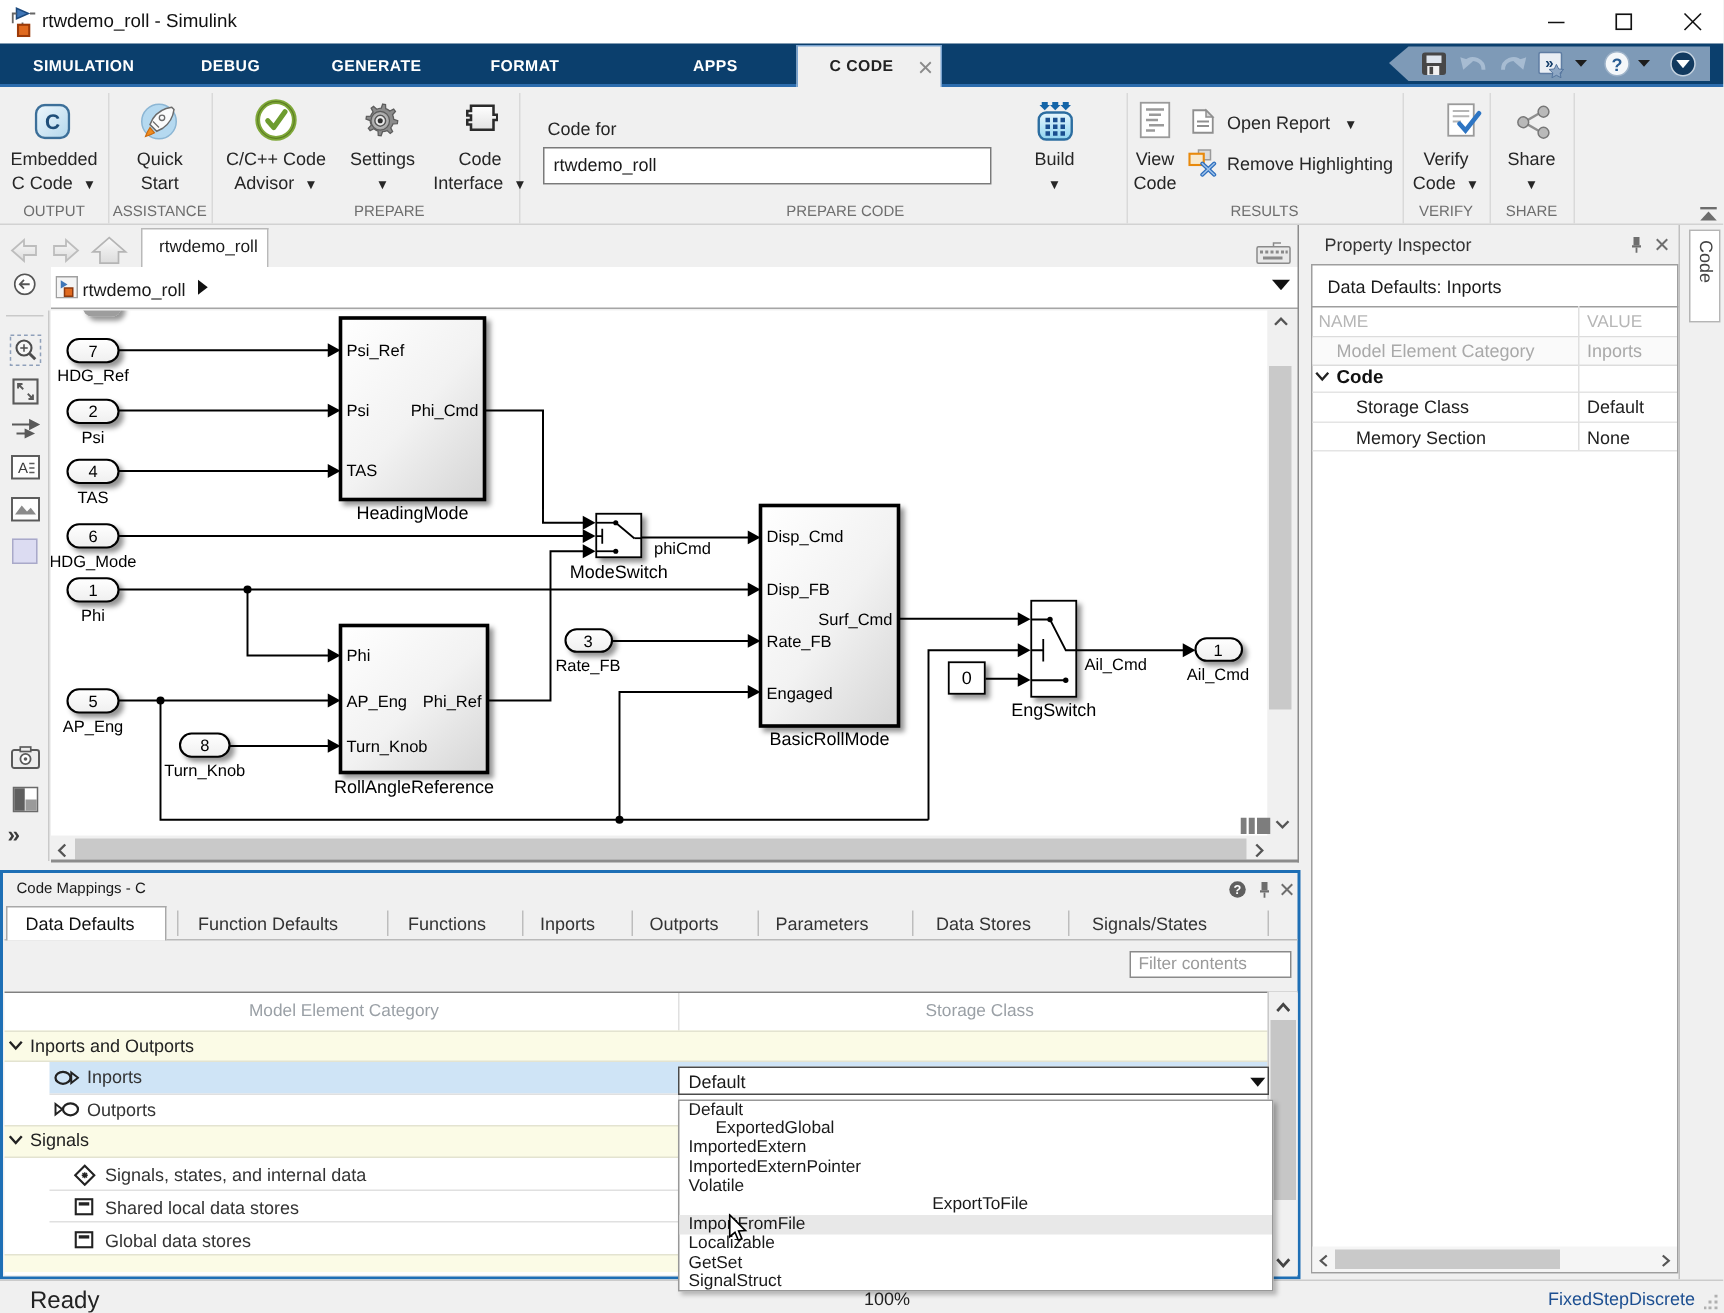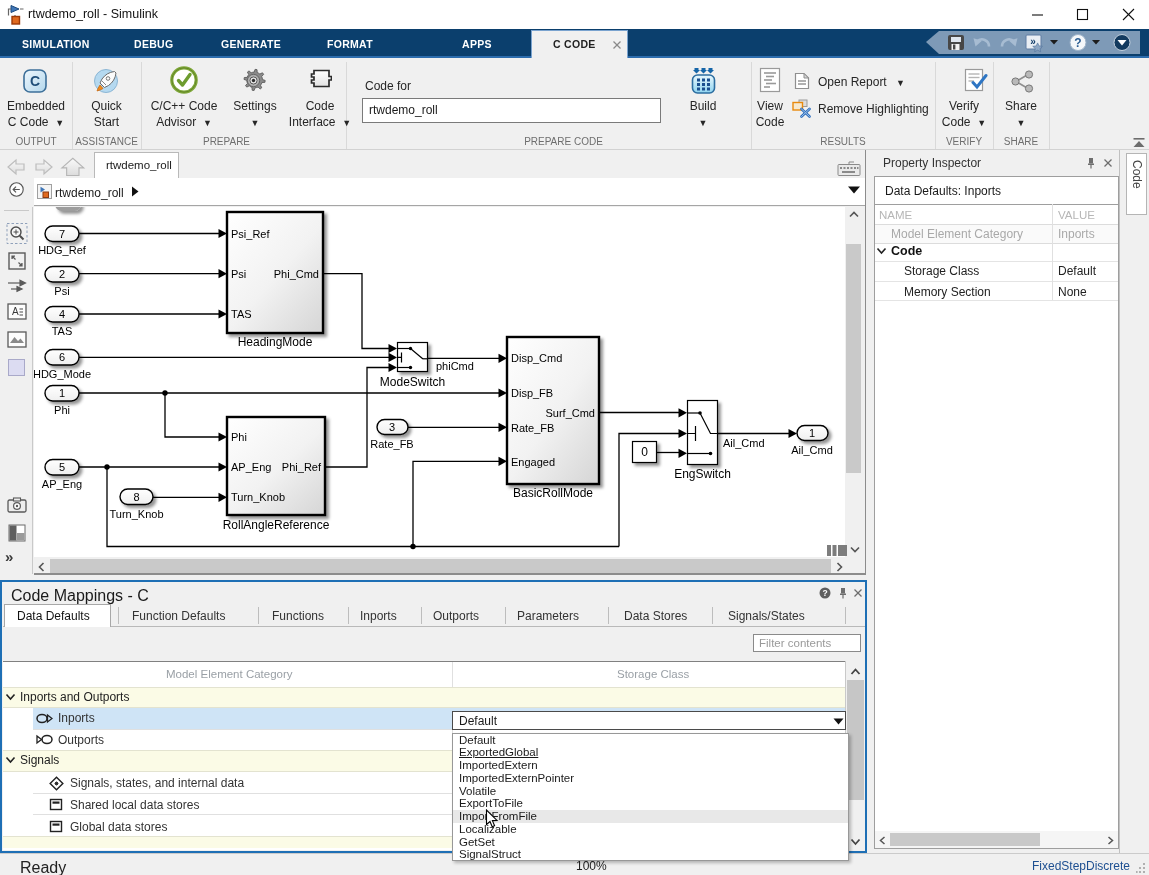--- a/index.html
+++ b/index.html
@@ -76,21 +76,21 @@
 <div id="toolstrip" class="abs" style="left:0;top:58px;width:1149px;height:92px;background:#f0f0f0;border-bottom:1px solid #d2d2d2;box-sizing:border-box;">
   <div class="sep" style="left:72px;"></div>
   <div class="sep" style="left:141px;"></div>
   <div class="sep" style="left:346px;"></div>
   <div class="sep" style="left:751px;"></div>
   <div class="sep" style="left:935px;"></div>
   <div class="sep" style="left:993px;"></div>
   <div class="sep" style="left:1049px;"></div>
   <div class="glab" style="left:0px;width:72px;">OUTPUT</div>
   <div class="glab" style="left:72px;width:69px;">ASSISTANCE</div>
-  <div class="glab" style="left:124px;width:205px;">PREPARE</div>
+  <div class="glab" style="left:141px;width:205px;padding-left:16px;">PREPARE</div>
   <div class="glab" style="left:361px;width:405px;">PREPARE CODE</div>
   <div class="glab" style="left:751px;width:184px;">RESULTS</div>
   <div class="glab" style="left:935px;width:58px;">VERIFY</div>
   <div class="glab" style="left:993px;width:56px;">SHARE</div>
 </div>
 
 <div id="buttons">
 
   <svg class="abs" style="left:23px;top:69px" width="24" height="24" viewBox="0 0 24 24">
     <defs>
@@ -594,21 +594,21 @@
 
   <div class="abs" style="left:1118.5px;top:150px;width:1px;height:703px;background:#c0c0c0;"></div>
 
   <div class="abs" style="left:1126px;top:153px;width:21px;height:62px;background:#fff;border:1px solid #b5b5b5;box-sizing:border-box;"></div>
   <span class="abs" style="left:1130px;top:160px;font-size:12px;color:#444;writing-mode:vertical-rl;">Code</span>
 </div>
 
 <div id="cm">
 
   <div class="abs" style="left:0;top:580px;width:867px;height:273px;background:#f0f0f0;border:2.5px solid #1e6fb5;box-sizing:border-box;"></div>
-  <span class="abs" style="left:11px;top:587px;font-size:16px;color:#1a1a1a;">Code Mappings - C</span>
+  <span class="abs" style="left:11px;top:587px;font-size:10px;color:#1a1a1a;">Code Mappings - C</span>
   <svg class="abs" style="left:819px;top:587px" width="12" height="12" viewBox="0 0 12 12">
     <circle cx="6" cy="6" r="5.5" fill="#5f5f5f"></circle>
     <text x="6" y="9" font-size="8.5" font-weight="bold" fill="#fff" text-anchor="middle" font-family="Liberation Sans">?</text>
   </svg>
   <svg class="abs" style="left:838px;top:587px" width="10" height="12" viewBox="0 0 10 12">
     <rect x="3" y="1" width="4" height="5.5" fill="#6e6e6e"></rect>
       <rect x="2" y="6.5" width="6" height="1.5" fill="#6e6e6e"></rect>
       <line x1="5" y1="8" x2="5" y2="11.5" stroke="#6e6e6e" stroke-width="1.2"></line>
   </svg>
   <svg class="abs" style="left:853px;top:588px" width="10" height="10" viewBox="0 0 10 10">
@@ -715,25 +715,25 @@
 
   <div class="abs" style="left:452px;top:711px;width:394px;height:18.5px;background:#fff;border:1px solid #4a4a4a;box-sizing:border-box;">
     <span class="abs" style="left:6px;top:2px;font-size:12px;color:#1a1a1a;">Default</span>
     <svg class="abs" style="left:380px;top:6px" width="11" height="7" viewBox="0 0 11 7">
         <polygon points="0.5,0.5 10.5,0.5 5.5,6.5" fill="#111"></polygon>
       </svg>
   </div>
 
   <div class="abs" style="left:452px;top:732.5px;width:397px;height:128px;background:#fff;border:1px solid #989898;box-sizing:border-box;box-shadow:2px 2px 3px rgba(0,0,0,0.25);font-size:11.5px;color:#1a1a1a;">
     <div style="height:12.75px;line-height:12.75px;padding-left:6px;">Default</div>
-    <div style="height:12.75px;line-height:12.75px;padding-left:6px;text-decoration:underline;">ExportedGlobal</div>
+    <div style="height:12.75px;line-height:12.75px;padding-left:24px;">ExportedGlobal</div>
     <div style="height:12.75px;line-height:12.75px;padding-left:6px;">ImportedExtern</div>
     <div style="height:12.75px;line-height:12.75px;padding-left:6px;">ImportedExternPointer</div>
     <div style="height:12.75px;line-height:12.75px;padding-left:6px;">Volatile</div>
-    <div style="height:12.75px;line-height:12.75px;padding-left:6px;">ExportToFile</div>
+    <div style="height:12.75px;line-height:12.75px;padding-left:6px;text-align:center;">ExportToFile</div>
     <div style="height:12.75px;line-height:12.75px;padding-left:6px;background:#e8e8e8;">ImportFromFile</div>
     <div style="height:12.75px;line-height:12.75px;padding-left:6px;">Localizable</div>
     <div style="height:12.75px;line-height:12.75px;padding-left:6px;">GetSet</div>
     <div style="height:12.75px;line-height:12.75px;padding-left:6px;">SignalStruct</div>
   </div>
 
   <svg class="abs" style="left:485px;top:809px" width="14" height="20" viewBox="0 0 14 20">
     <path d="M1.5 1 L1.5 15.5 L5 12.5 L7.2 17.8 L9.6 16.8 L7.4 11.6 L12 11.4 Z" fill="#fff" stroke="#000" stroke-width="1.1"></path>
   </svg>
 </div>

